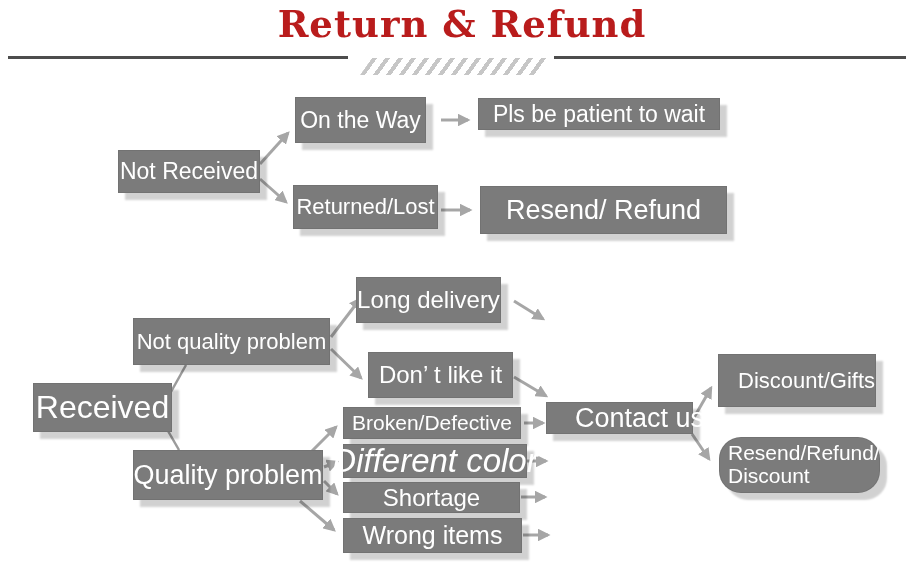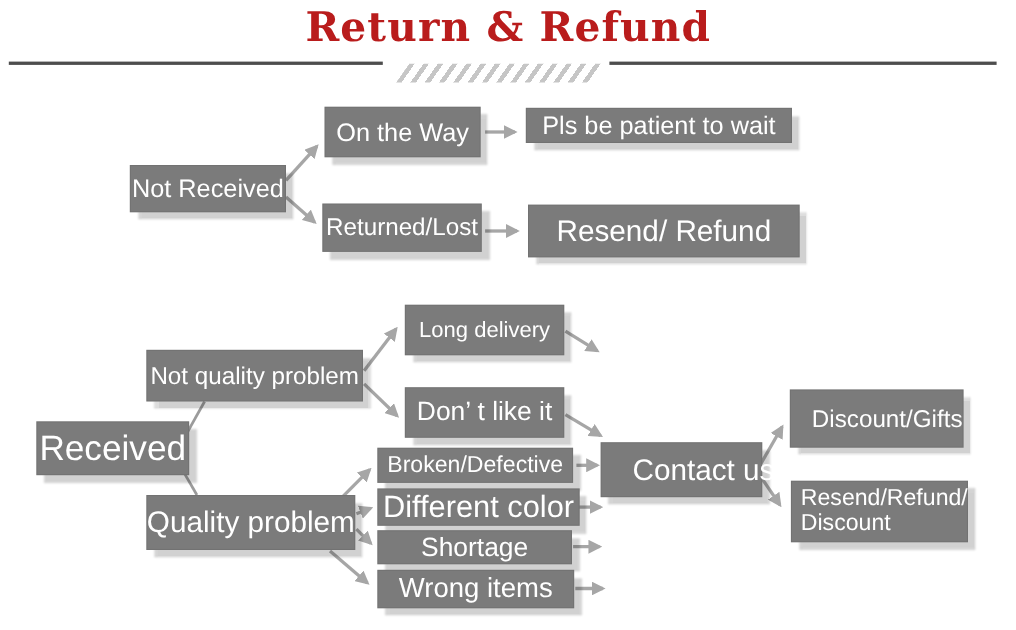--- a/index.html
+++ b/index.html
@@ -23,21 +23,21 @@
   .connectors{position:absolute;left:0;top:0;pointer-events:none;}
   .node{
     position:absolute;background:#7b7b7b;color:#ffffff;
     display:flex;align-items:center;justify-content:center;
     box-shadow:7px 7px 2px rgba(0,0,0,0.18);
     border:1px solid rgba(0,0,0,0.07);box-sizing:border-box;
     white-space:nowrap;
   }
   .node .lbl{display:block;}
   .node.two-line{flex-direction:column;align-items:flex-start;justify-content:center;
-    padding-left:8px;line-height:1.08;}
+    padding-left:8px;line-height:1.08;border-radius:22px;}
 </style>
 </head>
 <body>
 
 <div class="canvas">
 
   <div class="page-title">Return &amp; Refund</div>
 
   <div class="rule left"></div>
   <div class="hatch"></div>
@@ -72,21 +72,21 @@
     <g stroke="#9b9b9b" stroke-width="2.5" fill="none">
       <path d="M186,365 L167,399"></path>
       <path d="M164,424 L179,450"></path>
     </g>
   </svg>
 
   <div class="node" style="left:118px;top:150px;width:142px;height:43px;font-size:23px;">
     <span class="lbl">Not Received</span>
   </div>
 
-  <div class="node" style="left:295px;top:97px;width:142px;height:46px;font-size:23px;">
+  <div class="node" style="left:295px;top:97px;width:131px;height:46px;font-size:23px;">
     <span class="lbl">On the Way</span>
   </div>
 
   <div class="node" style="left:478px;top:98px;width:242px;height:32px;font-size:23px;">
     <span class="lbl">Pls be patient to wait</span>
   </div>
 
   <div class="node" style="left:293px;top:185px;width:145px;height:44px;font-size:22px;">
     <span class="lbl">Returned/Lost</span>
   </div>
@@ -96,49 +96,49 @@
   </div>
 
   <div class="node" style="left:33px;top:383px;width:139px;height:49px;font-size:32px;">
     <span class="lbl">Received</span>
   </div>
 
   <div class="node" style="left:133px;top:318px;width:197px;height:47px;font-size:22px;">
     <span class="lbl">Not quality problem</span>
   </div>
 
-  <div class="node" style="left:368px;top:277px;width:145px;height:46px;font-size:20px;">
+  <div class="node" style="left:356px;top:277px;width:145px;height:46px;font-size:24px;">
     <span class="lbl">Long delivery</span>
   </div>
 
   <div class="node" style="left:368px;top:352px;width:145px;height:46px;font-size:24px;">
     <span class="lbl">Don’ t like it</span>
   </div>
 
   <div class="node" style="left:133px;top:450px;width:190px;height:50px;font-size:27px;">
     <span class="lbl">Quality problem</span>
   </div>
 
   <div class="node" style="left:343px;top:407px;width:178px;height:32px;font-size:21px;">
     <span class="lbl">Broken/Defective</span>
   </div>
 
-  <div class="node" style="left:343px;top:444px;width:184px;height:34px;font-size:28px;">
+  <div class="node" style="left:343px;top:444px;width:184px;height:34px;font-size:33px;font-style:italic;">
     <span class="lbl">Different color</span>
   </div>
 
   <div class="node" style="left:343px;top:482px;width:177px;height:31px;font-size:24px;">
     <span class="lbl">Shortage</span>
   </div>
 
   <div class="node" style="left:343px;top:518px;width:179px;height:35px;font-size:25px;">
     <span class="lbl">Wrong items</span>
   </div>
 
-  <div class="node" style="left:546px;top:402px;width:147px;height:50px;font-size:27px;padding-left:40px;">
+  <div class="node" style="left:546px;top:402px;width:147px;height:32px;font-size:27px;padding-left:40px;">
     <span class="lbl">Contact us</span>
   </div>
 
   <div class="node" style="left:718px;top:354px;width:158px;height:53px;font-size:22px;justify-content:flex-end;">
     <span class="lbl">Discount/Gifts</span>
   </div>
 
   <div class="node two-line" style="left:719px;top:437px;width:161px;height:56px;font-size:21px;">
     <span class="lbl">Resend/Refund/</span>
     <span class="lbl">Discount</span>

